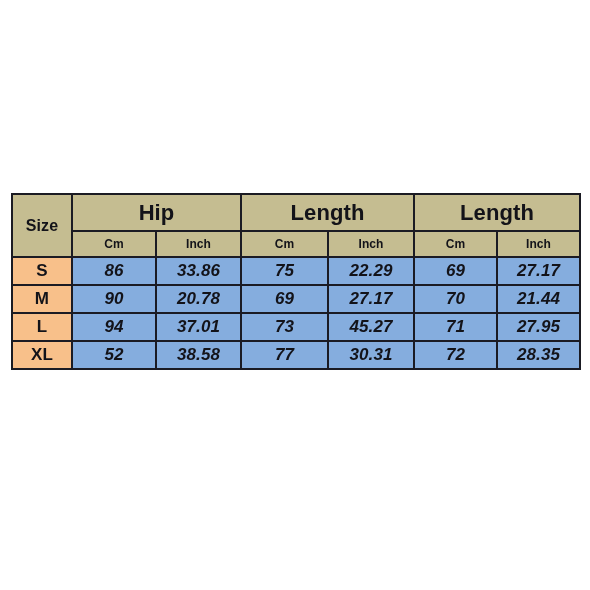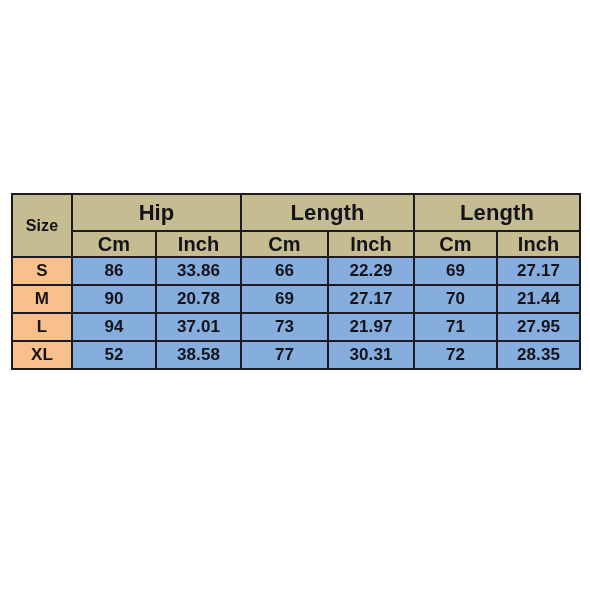--- a/index.html
+++ b/index.html
@@ -46,35 +46,36 @@
   .hdr-group,
   .hdr-sub,
   .hdr-size {
     background: #c5bd91;
     font-size: 22px;
   }
   .hdr-size {
     font-size: 16px;
   }
   .hdr-sub {
-    font-size: 20px;
+    font-size: 12px;
   }
 
   tr.group-row { height: 37px; }
   tr.sub-row   { height: 26px; }
   tr.data-row  { height: 28px; }
 
   
   .size-cell {
     background: #f8c08a;
     font-size: 17px;
   }
   .val-cell {
     background: #85adde;
     font-size: 17px;
+    font-style: italic;
   }
 
   
   col.c-size  { width: 60px; }
   col.c-hipcm { width: 84px; }
   col.c-hipin { width: 85px; }
   col.c-wstcm { width: 87px; }
   col.c-wstin { width: 86px; }
   col.c-lencm { width: 83px; }
   col.c-lenin { width: 83px; }
@@ -110,40 +111,40 @@
         <th class="hdr-sub">Cm</th>
         <th class="hdr-sub">Inch</th>
       </tr>
     </thead>
 
     <tbody>
       <tr class="data-row">
         <td class="size-cell">S</td>
         <td class="val-cell">86</td>
         <td class="val-cell">33.86</td>
-        <td class="val-cell">66</td>
+        <td class="val-cell">75</td>
         <td class="val-cell">22.29</td>
         <td class="val-cell">69</td>
         <td class="val-cell">27.17</td>
       </tr>
       <tr class="data-row">
         <td class="size-cell">M</td>
         <td class="val-cell">90</td>
         <td class="val-cell">20.78</td>
         <td class="val-cell">69</td>
         <td class="val-cell">27.17</td>
         <td class="val-cell">70</td>
         <td class="val-cell">21.44</td>
       </tr>
       <tr class="data-row">
         <td class="size-cell">L</td>
         <td class="val-cell">94</td>
         <td class="val-cell">37.01</td>
         <td class="val-cell">73</td>
-        <td class="val-cell">21.97</td>
+        <td class="val-cell">45.27</td>
         <td class="val-cell">71</td>
         <td class="val-cell">27.95</td>
       </tr>
       <tr class="data-row">
         <td class="size-cell">XL</td>
         <td class="val-cell">52</td>
         <td class="val-cell">38.58</td>
         <td class="val-cell">77</td>
         <td class="val-cell">30.31</td>
         <td class="val-cell">72</td>

